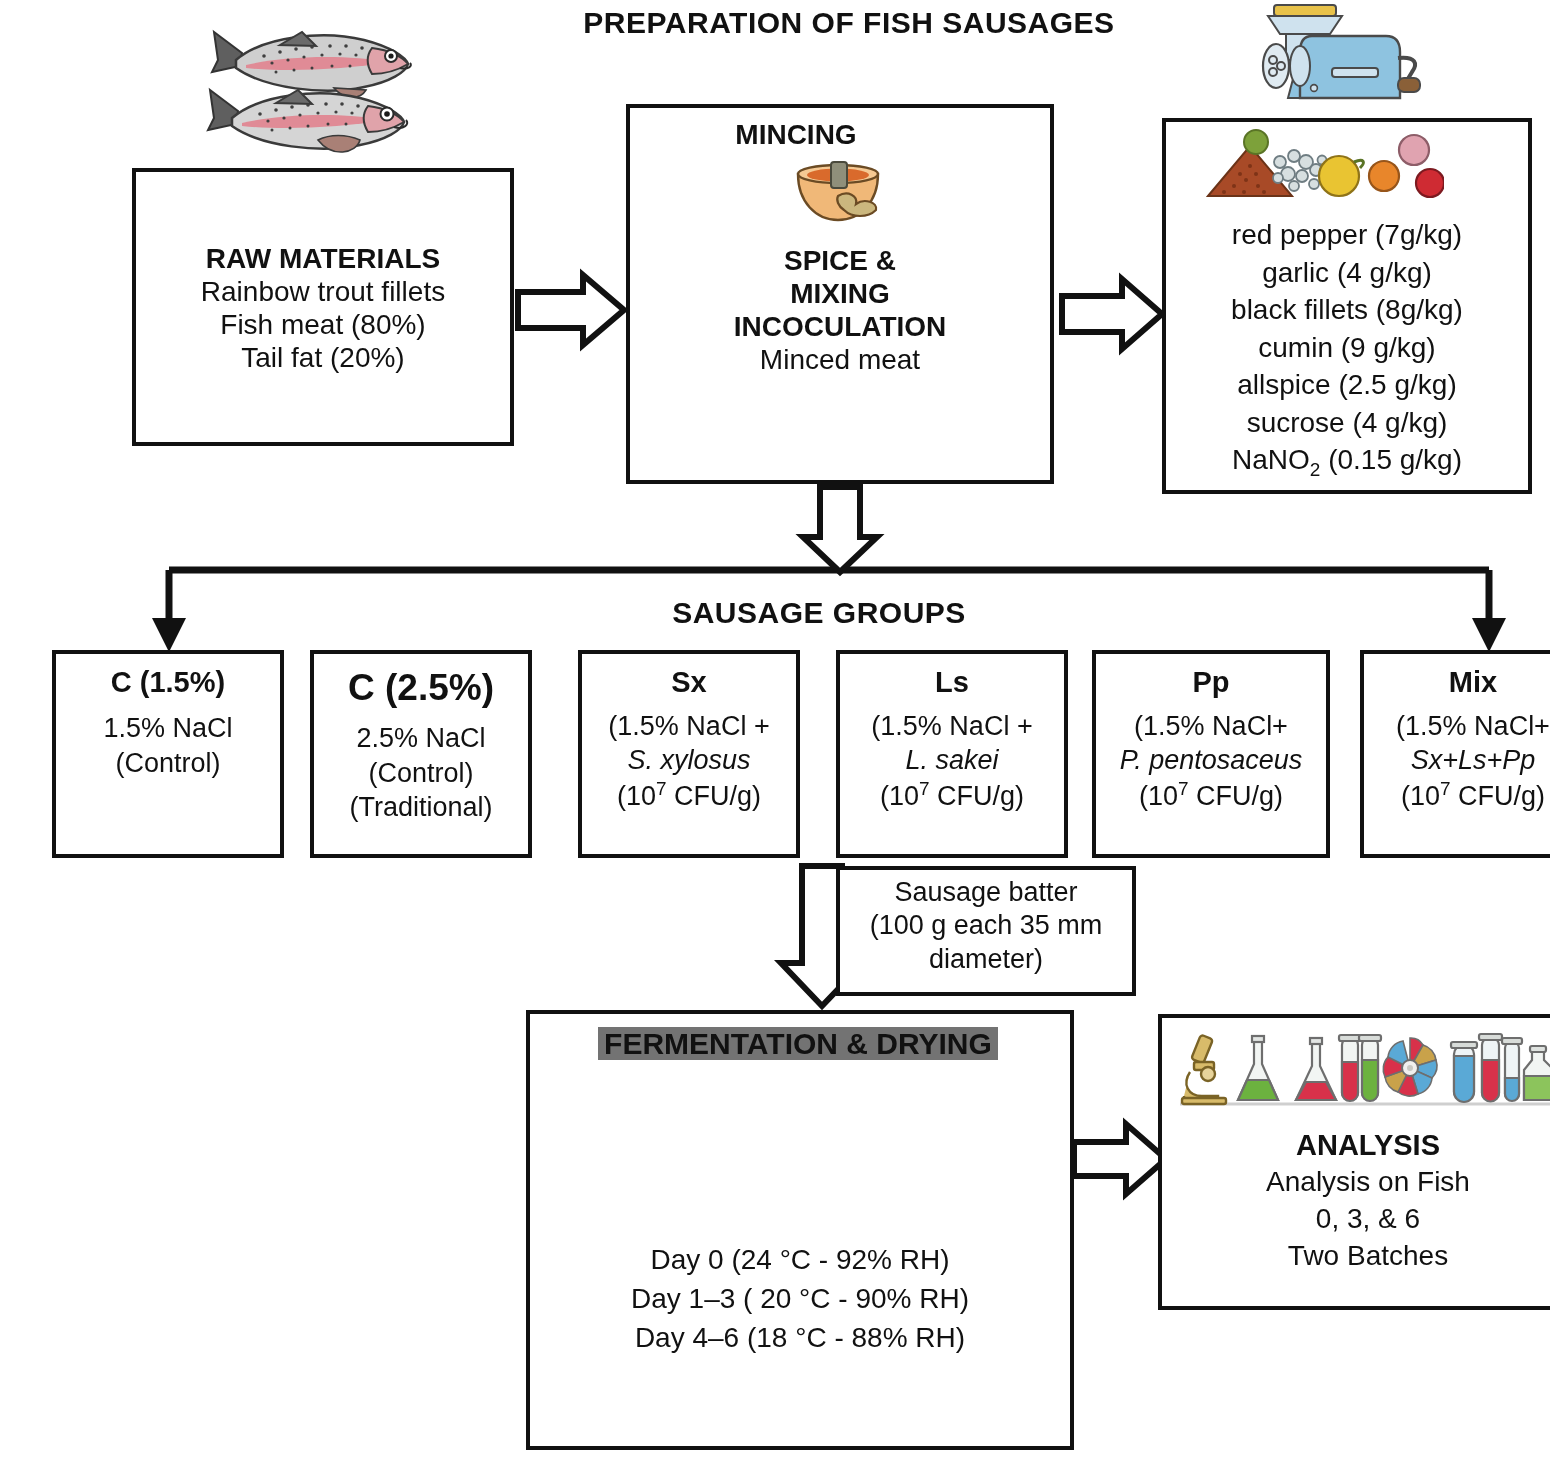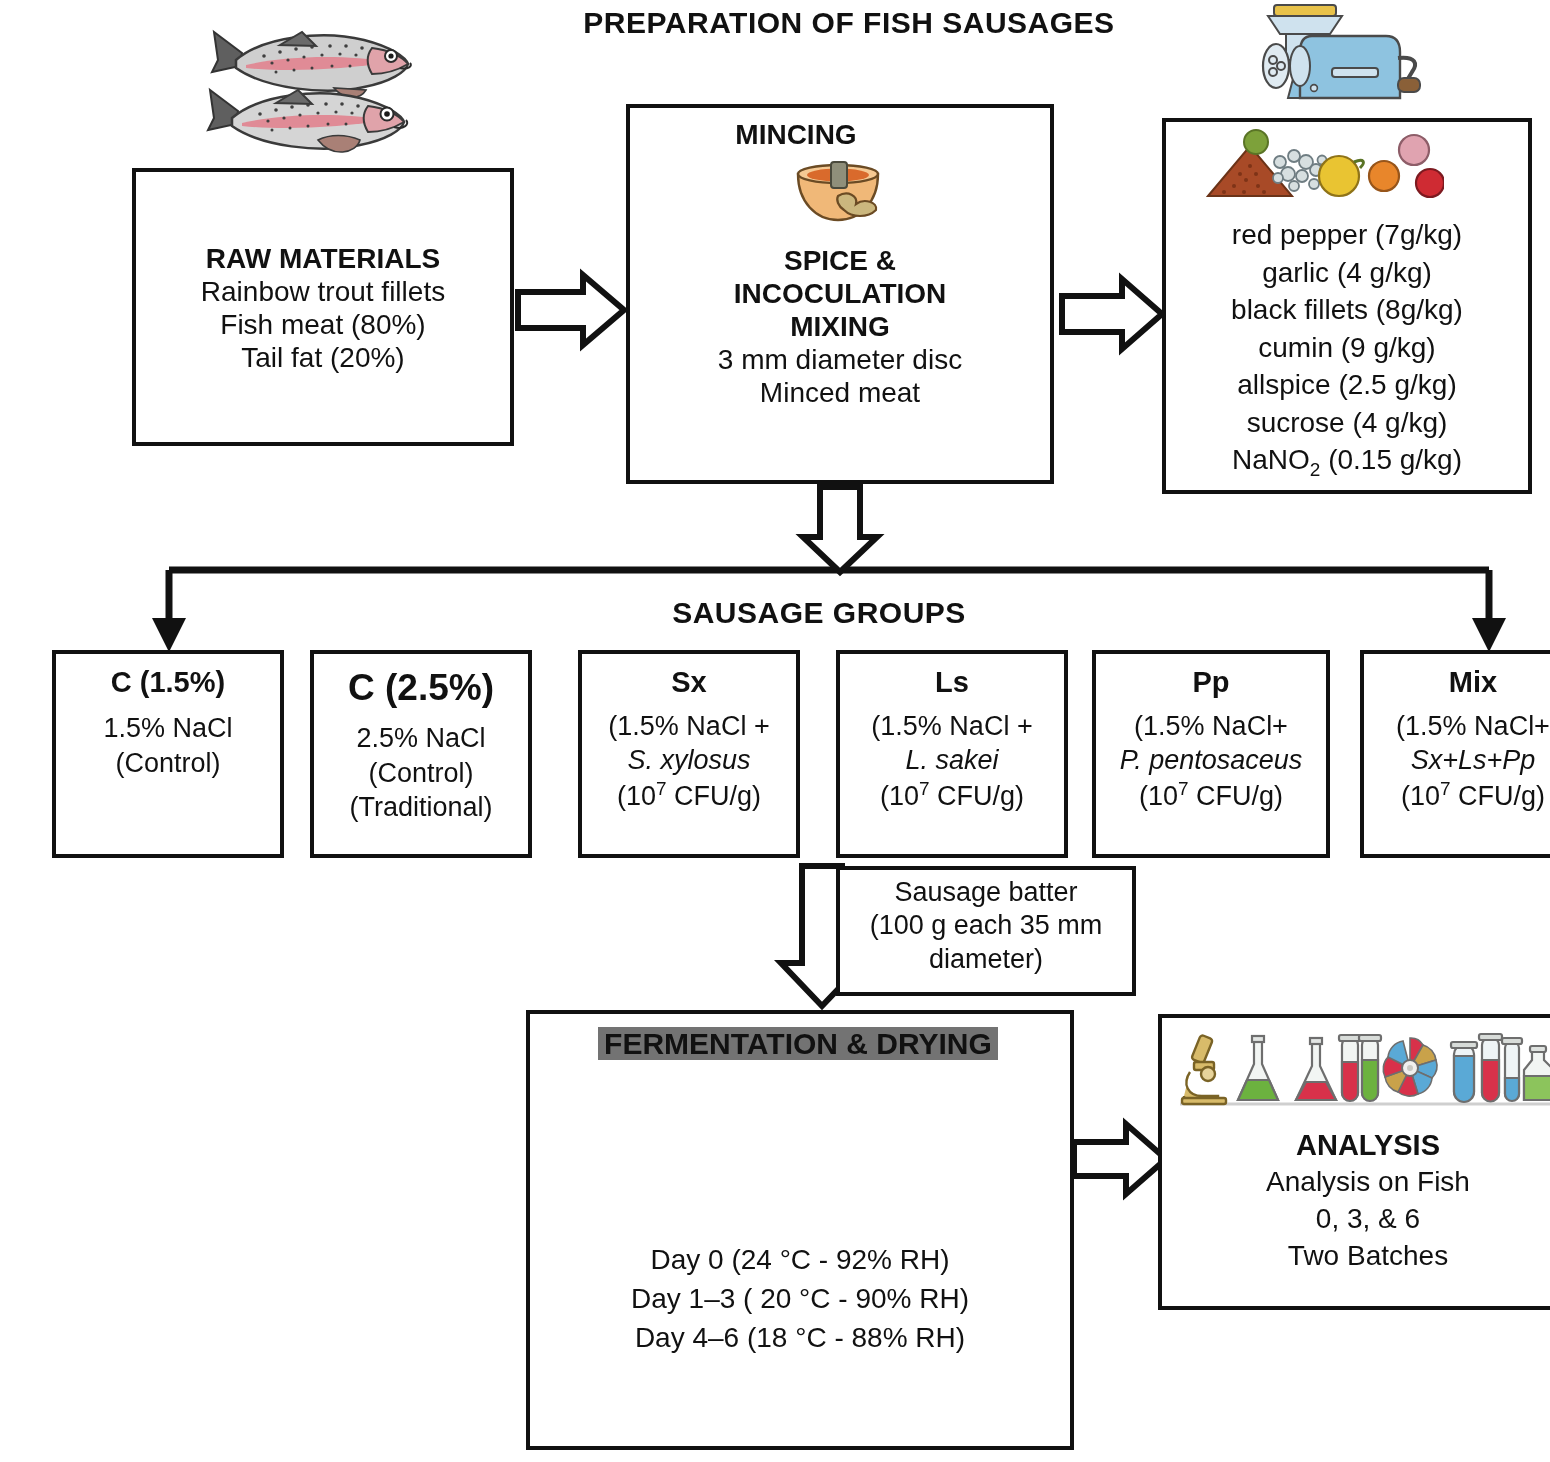--- a/index.html
+++ b/index.html
@@ -169,23 +169,22 @@
       <path d="M12 14 C12 42 30 60 52 60 C74 60 92 42 92 14 Z" fill="#f0b878" stroke="#6b4b24" stroke-width="2.4"></path>
       <ellipse cx="52" cy="14" rx="40" ry="9" fill="#f5c993" stroke="#6b4b24" stroke-width="2.4"></ellipse>
       <ellipse cx="52" cy="15" rx="31" ry="6.5" fill="#d96a2c"></ellipse>
       <rect x="45" y="2" width="16" height="26" rx="3" fill="#8f8f7a" stroke="#4a4a3c" stroke-width="2"></rect>
       <path d="M52 36 C62 30 72 36 70 44 C78 38 92 42 90 50 C82 58 66 58 58 50 C52 46 50 40 52 36 Z" fill="#cbb77e" stroke="#6b4b24" stroke-width="2.2"></path>
     </svg>
   </div>
 
   <div class="ctext" style="left:582px;top:244px;width:428px;font-size:28px;">
     <div class="hdr">SPICE &amp;</div>
+    <div class="hdr">MIXING</div>
     <div class="hdr">INCOCULATION</div>
-    <div class="hdr">MIXING</div>
-    <div>3 mm diameter disc</div>
     <div>Minced meat</div>
   </div>
 
   <div class="box" style="left:1118px;top:118px;width:370px;height:376px;"></div>
   <div class="abs" style="left:1118px;top:204px;width:370px;height:4px;background:#111;"></div>
 
   <div class="pic" style="left:1150px;top:128px;width:250px;height:72px;">
     <svg width="250" height="72" viewBox="0 0 250 72">
 
       <path d="M14 68 L56 18 L98 68 Z" fill="#a84a27" stroke="#6b3318" stroke-width="2"></path>

